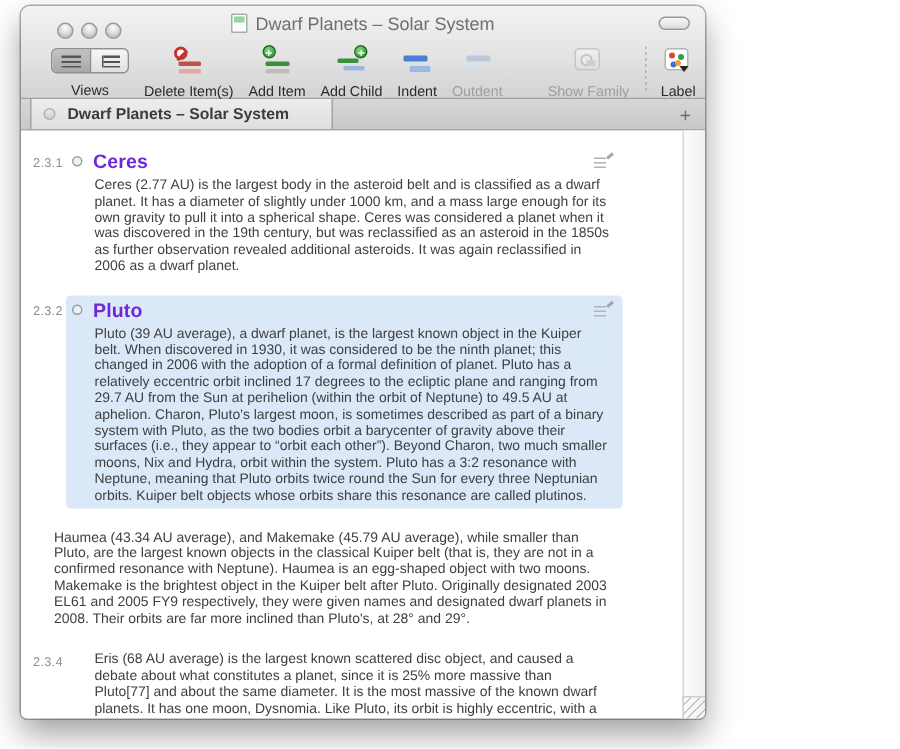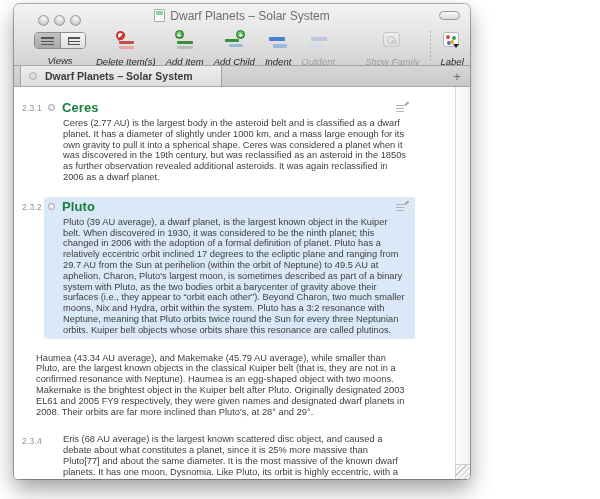--- a/index.html
+++ b/index.html
@@ -46,21 +46,21 @@
   }
   
   .toolbar {
     height:38px; display:flex; align-items:flex-start;
     padding:2px 8px 0 20px; gap:10px;
   }
   .tb-item {
     flex:none; display:flex; flex-direction:column; align-items:center;
     font-size:9.5px; color:#2a2a2a; line-height:10px; padding-top:1px;
   }
-  .tb-item .lbl { margin-top:7px; white-space:nowrap;font-style:italic; }
+  .tb-item .lbl { margin-top:7px; white-space:nowrap; }
   .tb-item.disabled { color:#9e9e9e; }
   .icbox { position:relative; width:22px; height:20px; }
   
   .segctl {
     width:52px; height:17px; margin-top:2px; display:flex;
     border:1px solid #8e8e8e; border-radius:4px; overflow:hidden;
     background:#eee;
   }
   .seg { flex:1; position:relative; }
   .seg.sel { background:linear-gradient(#c2c2c2,#a9a9a9); border-right:1px solid #8e8e8e; }
@@ -183,21 +183,21 @@
     flex:none; width:27px; padding:5px 0 0 5px;
     font-size:8.5px; color:#8f8f8f; letter-spacing:.2px;
   }
   .sec-body { flex:1; border-radius:3px; padding:1px 2px 3px 0; margin-right:1px; }
   .section.selected .sec-body { background:#dbe8f8; }
   .sec-head { display:flex; align-items:center; height:17px; }
   .bullet {
     flex:none; width:7px; height:7px; border-radius:50%;
     border:1px solid #979ea5; background:#eef1f4; margin:0 7px 0 4px;
   }
-  .sec-title { flex:1; font-size:13px; font-weight:bold; color:#15803d; letter-spacing:.1px; }
+  .sec-title { flex:1; font-size:13px; font-weight:bold; color:#6d28d9; letter-spacing:.1px; }
   .note-flag { flex:none; width:13px; height:10px; margin:1px 4px 0 0; position:relative; }
   .note-flag .fl {
     position:absolute; left:0; width:8px; height:1px; background:#b3b3b3;
   }
   .note-flag .fp {
     position:absolute; right:0; top:0; width:5px; height:1.5px; background:#a5a5a5;
     transform:rotate(-40deg);
   }
   .sec-note {
     margin:2px 6px 0 19px;

